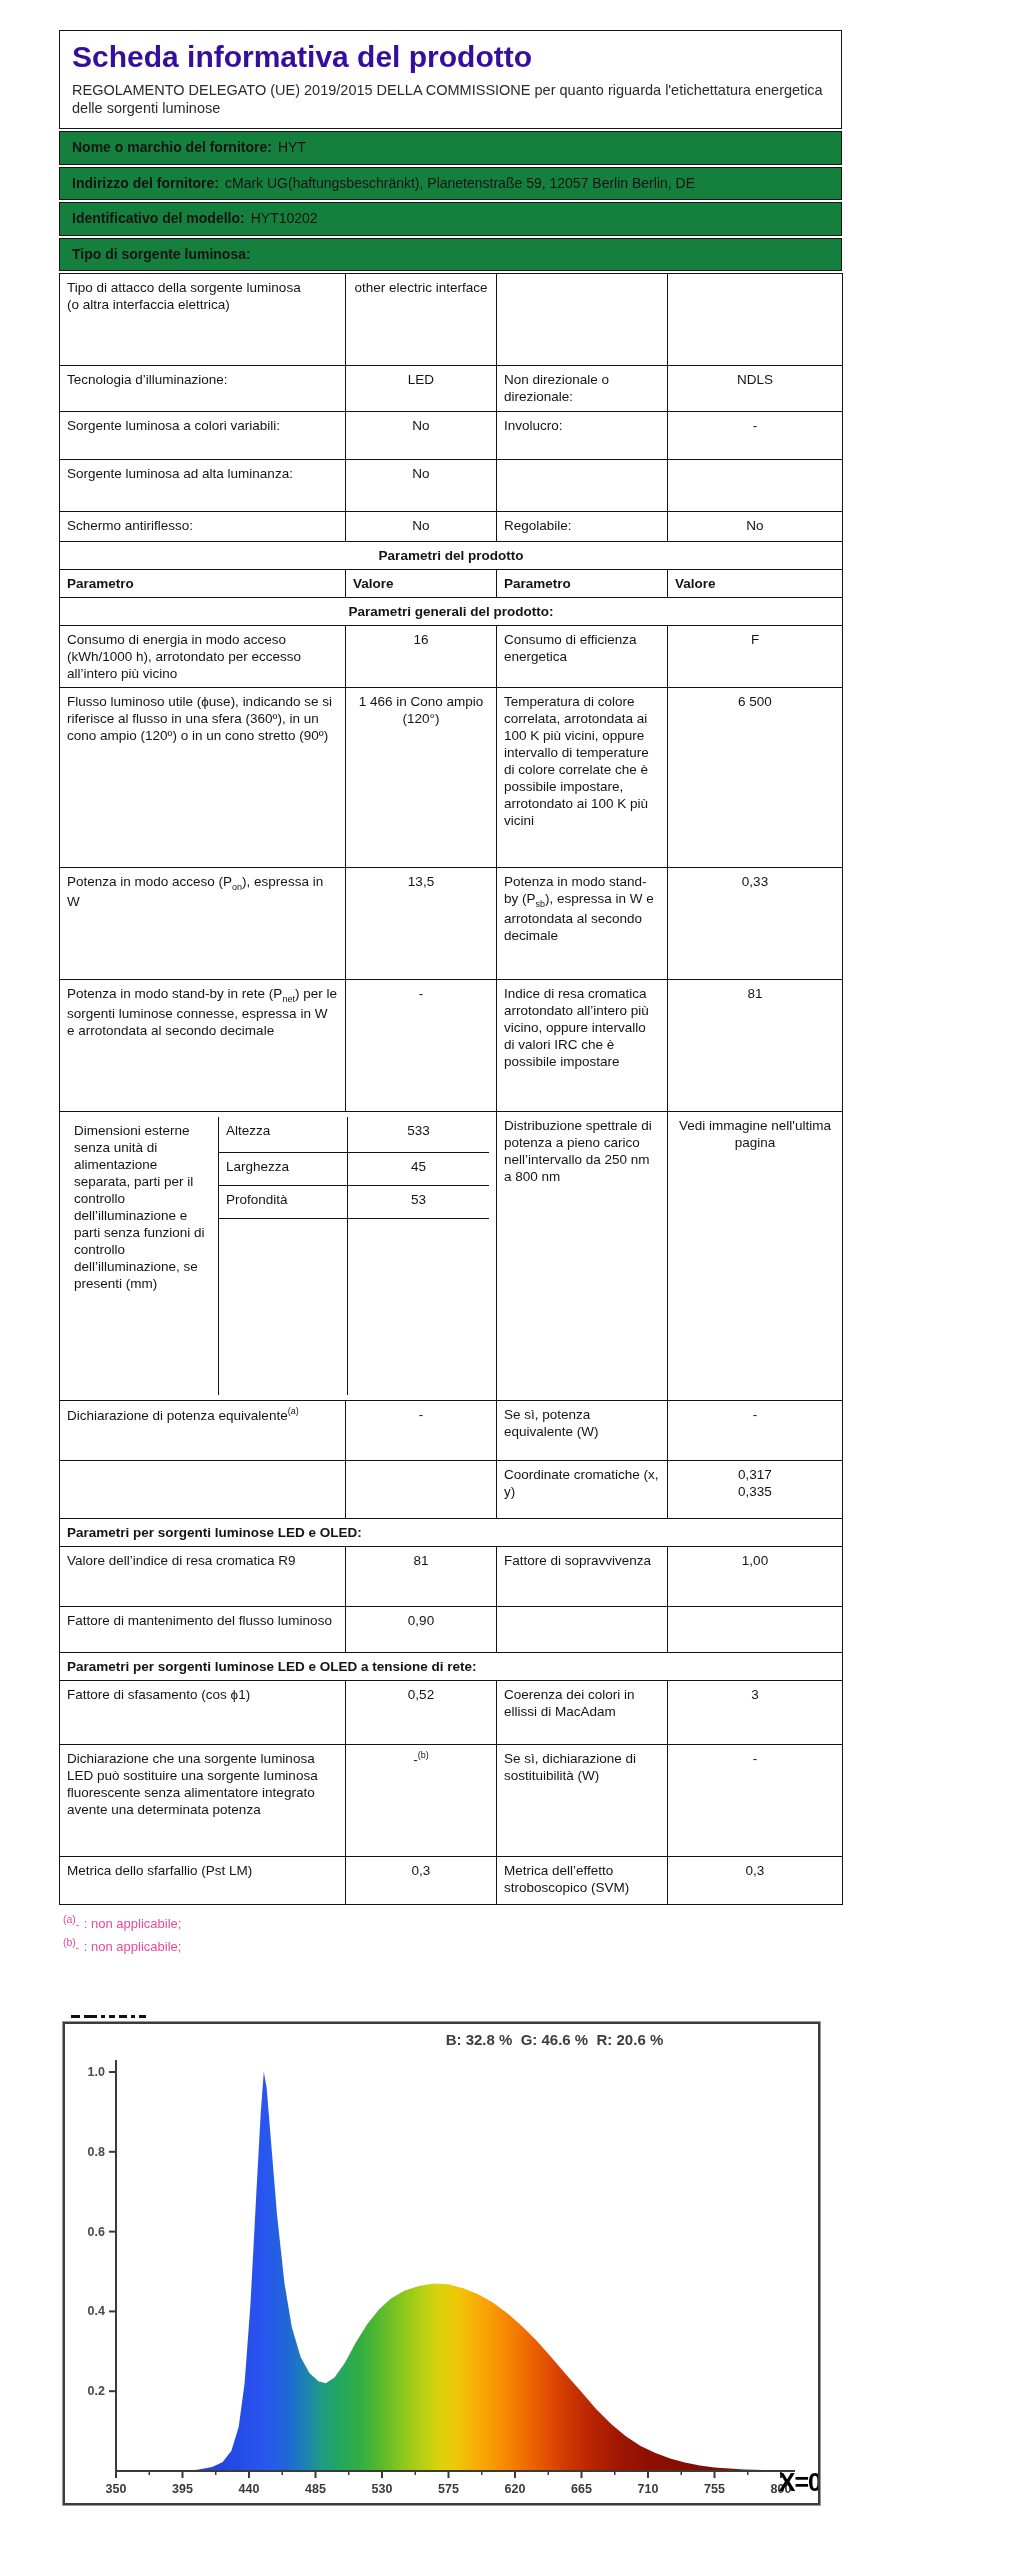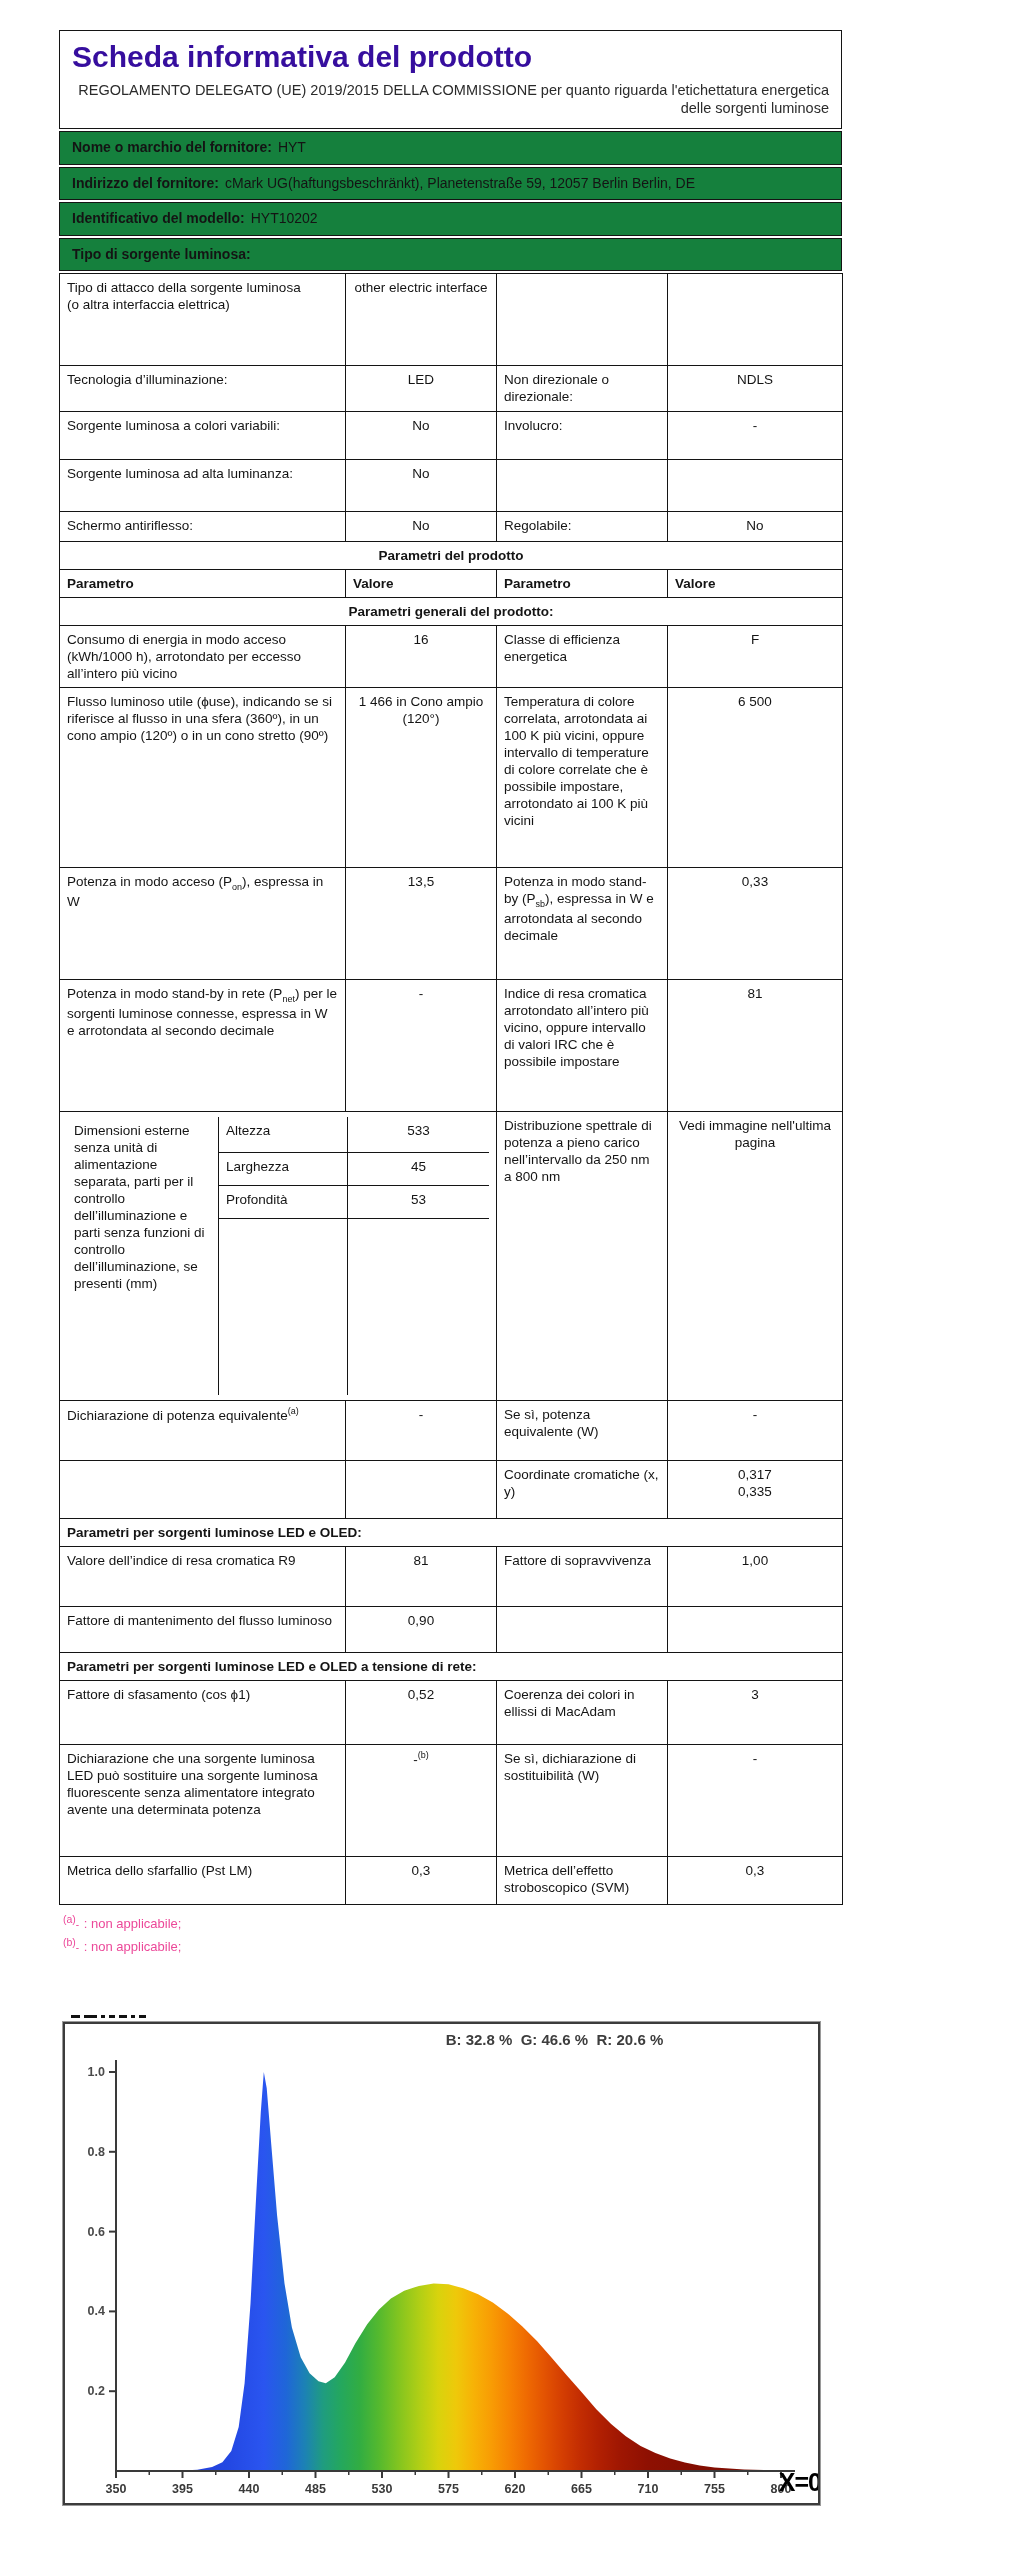--- a/index.html
+++ b/index.html
@@ -3,21 +3,21 @@
 <meta charset="utf-8">
 <style>
   html,body{margin:0;padding:0;background:#fff;}
   .page{position:relative;width:1028px;height:2560px;background:#ffffff;overflow:hidden;
         font-family:"Liberation Sans",sans-serif;color:#141414;}
   .doc{position:absolute;left:47px;top:30px;width:783px;padding-left:12px;}
 
   
   .title-box{border:1.5px solid #141414;padding:10px 12px 10px 12px;background:#fff;}
   .title-box h1{margin:0 0 8px 0;font-size:30px;line-height:1.05;font-weight:bold;color:#360e9e;}
-  .title-box p{margin:0;font-size:14.5px;line-height:1.3;color:#2b2b2b;text-align:right;}
+  .title-box p{margin:0;font-size:14.5px;line-height:1.3;color:#2b2b2b;}
 
   
   .srow{border:1.5px solid #141414;margin-top:2px;padding:7px 12px;font-size:14px;line-height:1.25;background:#15803d;}
   .srow .lbl{font-weight:bold;}
   .srow .val{font-weight:normal;margin-left:6px;}
 
   
   table.params{border-collapse:collapse;width:783px;table-layout:fixed;margin-top:2px;background:#fff;}
   table.params td{border:1.5px solid #141414;vertical-align:top;padding:5px 7px;
                   font-size:13.5px;line-height:1.26;word-wrap:break-word;}
@@ -140,21 +140,21 @@
             <td class="colhead">Valore</td>
             <td class="colhead">Parametro</td>
             <td class="colhead">Valore</td>
           </tr>
           <tr data-row="parametri-generali" class="band-row">
             <td colspan="4" class="band">Parametri generali del prodotto:</td>
           </tr>
           <tr data-row="consumo">
             <td class="c-label">Consumo di energia in modo acceso (kWh/1000 h), arrotondato per eccesso all’intero più vicino</td>
             <td class="c-value">16</td>
-            <td class="c-label">Classe di efficienza energetica</td>
+            <td class="c-label">Consumo di efficienza energetica</td>
             <td class="c-value">F</td>
           </tr>
           <tr data-row="flusso">
             <td class="c-label">Flusso luminoso utile (ϕuse), indicando se si riferisce al flusso in una sfera (360º), in un cono ampio (120º) o in un cono stretto (90º)</td>
             <td class="c-value">1 466 in Cono ampio (120°)</td>
             <td class="c-label">Temperatura di colore correlata, arrotondata ai 100 K più vicini, oppure intervallo di temperature di colore correlate che è possibile impostare, arrotondato ai 100 K più vicini</td>
             <td class="c-value">6 500</td>
           </tr>
           <tr data-row="potenza-acceso">
             <td class="c-label">Potenza in modo acceso (P<sub>on</sub>), espressa in W</td>

